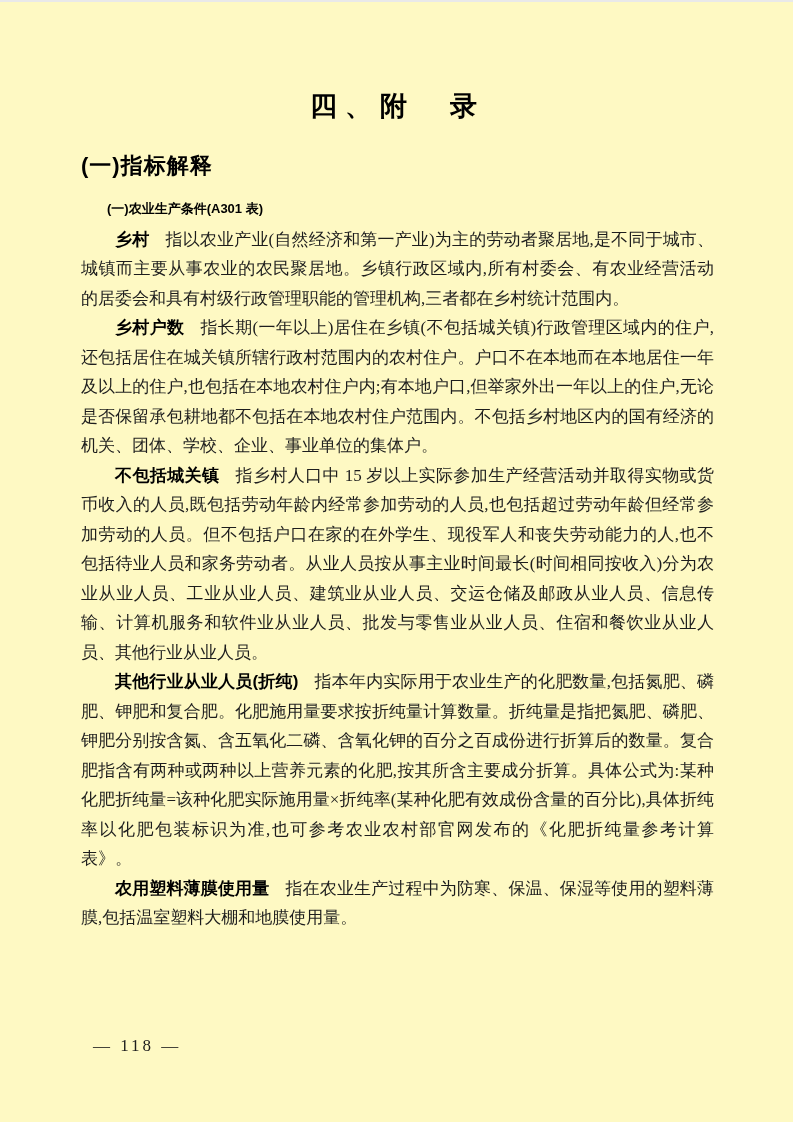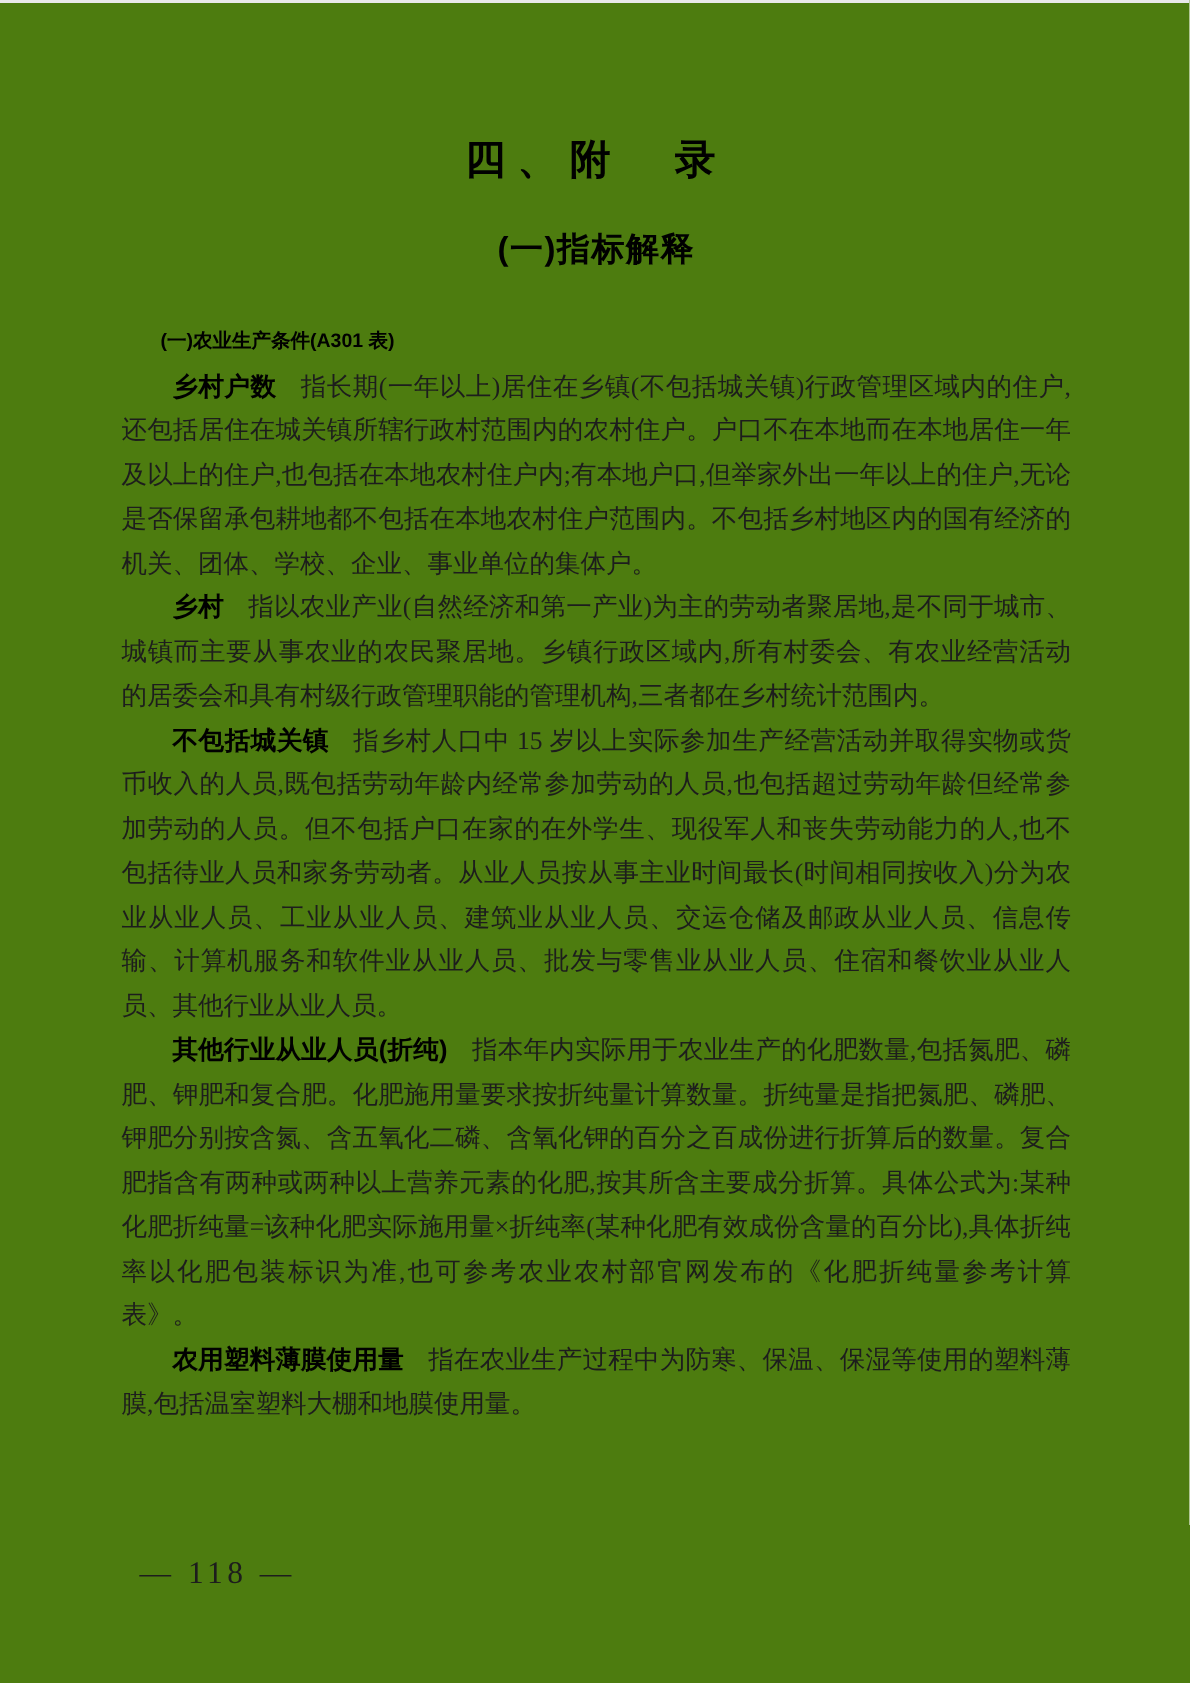--- a/index.html
+++ b/index.html
@@ -4,21 +4,21 @@
 <style>
   html, body {
     margin: 0;
     padding: 0;
     background: #ffffff;
   }
   .page {
     position: relative;
     width: 793px;
     height: 1122px;
-    background: #4d7c0f;
+    background: #fef9c3;
     box-sizing: border-box;
     padding: 90px 79px 0 81px;
     overflow: hidden;
     font-family: "Liberation Serif", "DejaVu Serif", serif;
     color: #1d1d1d;
   }
   .page-top-edge {
     position: absolute;
     top: 0; left: 0;
     width: 100%;
@@ -29,22 +29,21 @@
     margin: 0 0 30px 0;
     text-align: center;
     font-family: "Liberation Sans", "DejaVu Sans", sans-serif;
     font-size: 27px;
     font-weight: bold;
     letter-spacing: 8px;
     color: #000000;
     line-height: 32px;
   }
   h2.section-title {
-    margin: 0 0 32px 0;
-    text-align: center;
+    margin: 0 0 14px 0;
     font-family: "Liberation Sans", "DejaVu Sans", sans-serif;
     font-size: 22px;
     font-weight: bold;
     letter-spacing: 1px;
     color: #000000;
     line-height: 28px;
   }
   p.subsection-title {
     margin: 0 0 1px 0;
     text-indent: 2em;
@@ -65,40 +64,40 @@
   p.entry .term {
     font-family: "Liberation Sans", "DejaVu Sans", sans-serif;
     font-weight: bold;
     color: #000000;
     margin-right: 0.95em;
   }
   .page-footer {
     position: absolute;
     left: 93px;
     top: 1036px;
-    font-size: 21px;
+    font-size: 17px;
     letter-spacing: 3px;
     color: #1d1d1d;
   }
 </style>
 </head>
 <body>
 
 <div class="page">
   <div class="page-top-edge"></div>
 
   <h1 class="doc-title">四、附　录</h1>
   <h2 class="section-title">(一)指标解释</h2>
   <p class="subsection-title">(一)农业生产条件(A301 表)</p>
 
   <p class="entry">
-    <span class="term">乡村户数</span><span class="def">指长期(一年以上)居住在乡镇(不包括城关镇)行政管理区域内的住户,还包括居住在城关镇所辖行政村范围内的农村住户。户口不在本地而在本地居住一年及以上的住户,也包括在本地农村住户内;有本地户口,但举家外出一年以上的住户,无论是否保留承包耕地都不包括在本地农村住户范围内。不包括乡村地区内的国有经济的机关、团体、学校、企业、事业单位的集体户。</span>
+    <span class="term">乡村</span><span class="def">指以农业产业(自然经济和第一产业)为主的劳动者聚居地,是不同于城市、城镇而主要从事农业的农民聚居地。乡镇行政区域内,所有村委会、有农业经营活动的居委会和具有村级行政管理职能的管理机构,三者都在乡村统计范围内。</span>
   </p>
   <p class="entry">
-    <span class="term">乡村</span><span class="def">指以农业产业(自然经济和第一产业)为主的劳动者聚居地,是不同于城市、城镇而主要从事农业的农民聚居地。乡镇行政区域内,所有村委会、有农业经营活动的居委会和具有村级行政管理职能的管理机构,三者都在乡村统计范围内。</span>
+    <span class="term">乡村户数</span><span class="def">指长期(一年以上)居住在乡镇(不包括城关镇)行政管理区域内的住户,还包括居住在城关镇所辖行政村范围内的农村住户。户口不在本地而在本地居住一年及以上的住户,也包括在本地农村住户内;有本地户口,但举家外出一年以上的住户,无论是否保留承包耕地都不包括在本地农村住户范围内。不包括乡村地区内的国有经济的机关、团体、学校、企业、事业单位的集体户。</span>
   </p>
   <p class="entry">
     <span class="term">不包括城关镇</span><span class="def">指乡村人口中 15 岁以上实际参加生产经营活动并取得实物或货币收入的人员,既包括劳动年龄内经常参加劳动的人员,也包括超过劳动年龄但经常参加劳动的人员。但不包括户口在家的在外学生、现役军人和丧失劳动能力的人,也不包括待业人员和家务劳动者。从业人员按从事主业时间最长(时间相同按收入)分为农业从业人员、工业从业人员、建筑业从业人员、交运仓储及邮政从业人员、信息传输、计算机服务和软件业从业人员、批发与零售业从业人员、住宿和餐饮业从业人员、其他行业从业人员。</span>
   </p>
   <p class="entry">
     <span class="term">其他行业从业人员(折纯)</span><span class="def">指本年内实际用于农业生产的化肥数量,包括氮肥、磷肥、钾肥和复合肥。化肥施用量要求按折纯量计算数量。折纯量是指把氮肥、磷肥、钾肥分别按含氮、含五氧化二磷、含氧化钾的百分之百成份进行折算后的数量。复合肥指含有两种或两种以上营养元素的化肥,按其所含主要成分折算。具体公式为:某种化肥折纯量=该种化肥实际施用量×折纯率(某种化肥有效成份含量的百分比),具体折纯率以化肥包装标识为准,也可参考农业农村部官网发布的《化肥折纯量参考计算表》。</span>
   </p>
   <p class="entry">
     <span class="term">农用塑料薄膜使用量</span><span class="def">指在农业生产过程中为防寒、保温、保湿等使用的塑料薄膜,包括温室塑料大棚和地膜使用量。</span>
   </p>

